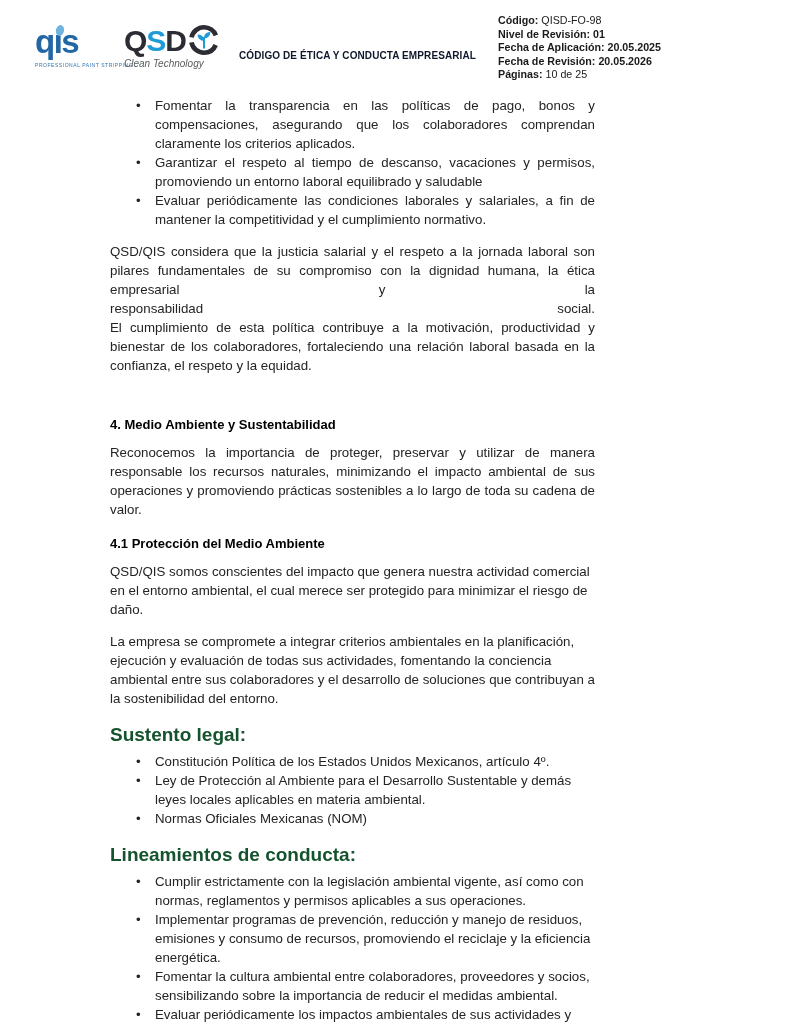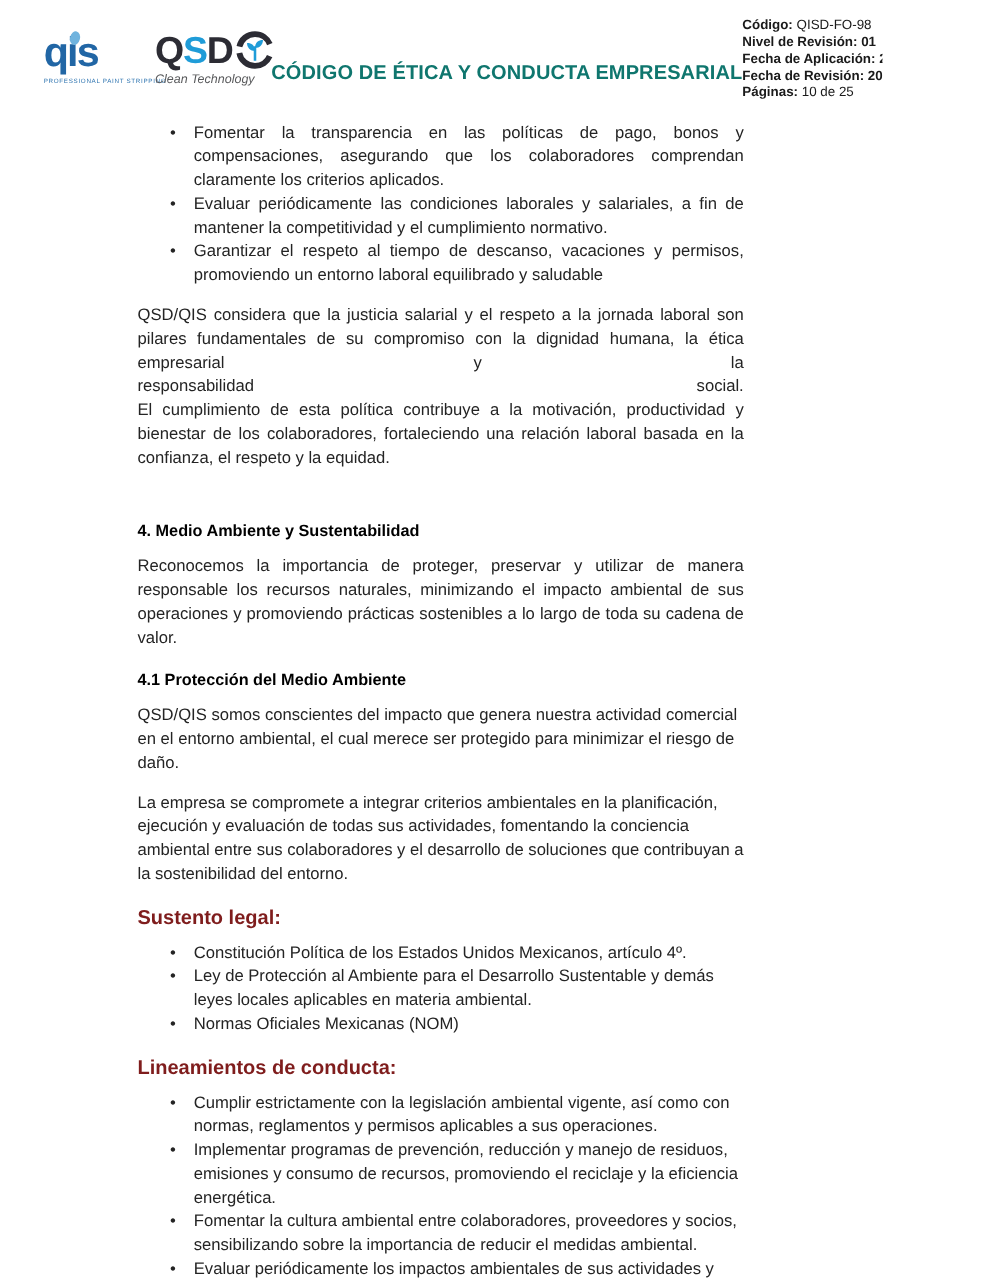--- a/index.html
+++ b/index.html
@@ -67,23 +67,23 @@
     font-style: italic;
     font-size: 10px;
     color: #595a5c;
     margin-top: 1px;
     white-space: nowrap;
   }
   .doc-title {
     flex: 1;
     text-align: center;
     font-weight: bold;
-    font-size: 16px;
+    font-size: 10px;
     letter-spacing: 0.1px;
-    color: #0f766e;
+    color: #0f172a;
     padding-top: 38px;
     white-space: nowrap;
   }
   .meta {
     flex: none;
     width: 202px;
     font-size: 10.7px;
     line-height: 13.6px;
     color: #1a1a1a;
     padding-top: 2px;
@@ -117,23 +117,23 @@
   ul.bullets.justify li { text-align: justify; }
 
   .h-section {
     font-size: 13px;
     font-weight: bold;
     color: #000000;
     margin: 15px 0 9px 0;
   }
   .big-gap { margin-top: 40px; }
   .h-label {
-    font-size: 16px;
-    font-weight: bold;
-    color: #7f1d1d;
+    font-size: 19px;
+    font-weight: bold;
+    color: #14532d;
     margin: 17px 0 8px 0;
   }
 </style>
 </head>
 <body>
 
 <div class="page">
 
   <div class="header">
 
@@ -182,22 +182,22 @@
         <span class="meta-label">Páginas:</span>
         <span class="meta-value">10 de 25</span>
       </div>
     </div>
   </div>
 
   <div class="main">
 
     <ul class="bullets justify">
       <li>Fomentar la transparencia en las políticas de pago, bonos y compensaciones, asegurando que los colaboradores comprendan claramente los criterios aplicados.</li>
+      <li>Garantizar el respeto al tiempo de descanso, vacaciones y permisos, promoviendo un entorno laboral equilibrado y saludable</li>
       <li>Evaluar periódicamente las condiciones laborales y salariales, a fin de mantener la competitividad y el cumplimiento normativo.</li>
-      <li>Garantizar el respeto al tiempo de descanso, vacaciones y permisos, promoviendo un entorno laboral equilibrado y saludable</li>
     </ul>
 
     <div class="para">
       <div class="jfull">QSD/QIS considera que la justicia salarial y el respeto a la jornada laboral son pilares fundamentales de su compromiso con la dignidad humana, la ética empresarial y la</div>
       <div class="split-line">
         <span>responsabilidad</span>
         <span>social.</span>
       </div>
       <div class="justify">El cumplimiento de esta política contribuye a la motivación, productividad y bienestar de los colaboradores, fortaleciendo una relación laboral basada en la confianza, el respeto y la equidad.</div>
     </div>

